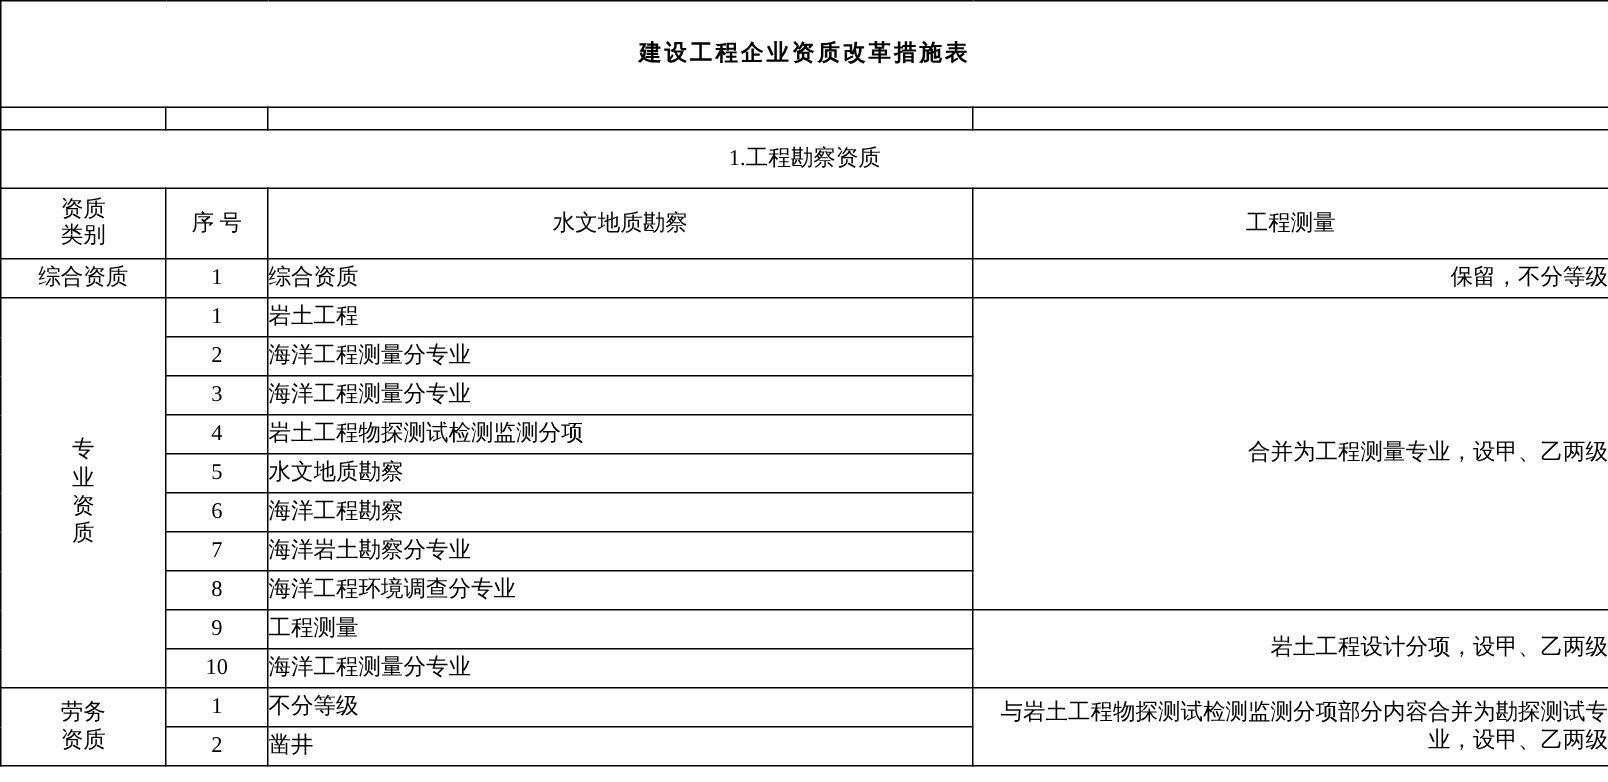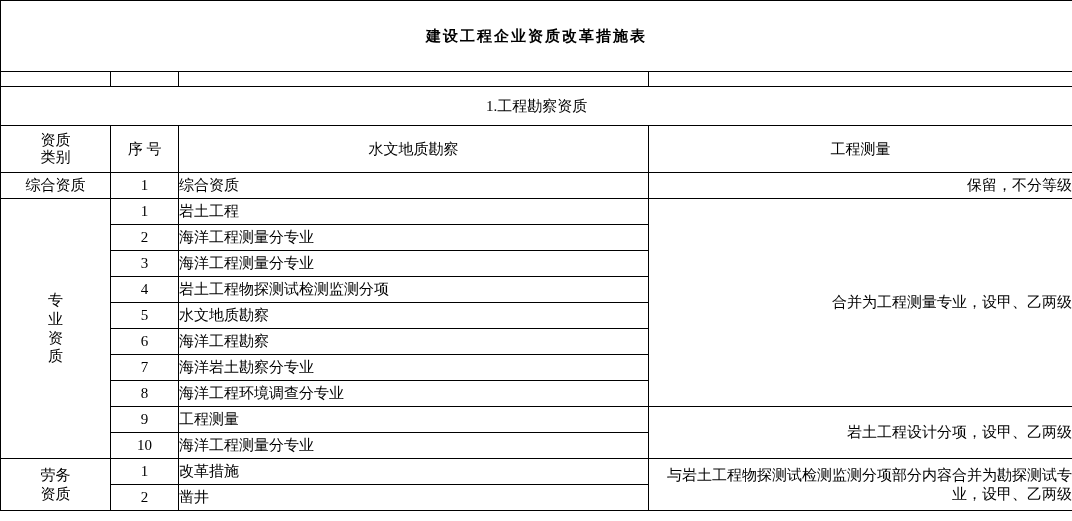--- a/index.html
+++ b/index.html
@@ -182,21 +182,21 @@
         <td class="num">10</td>
         <td class="type">海洋工程测量分专业</td>
       </tr>
 
       <tr class="row-h">
         <td class="cat two-line" rowspan="2">
           <div>劳务</div>
           <div>资质</div>
         </td>
         <td class="num">1</td>
-        <td class="type">改革措施</td>
+        <td class="type">不分等级</td>
         <td class="measure" rowspan="2">与岩土工程物探测试检测监测分项部分内容合并为勘探测试专业，设甲、乙两级</td>
       </tr>
       <tr class="row-h">
         <td class="num">2</td>
         <td class="type">凿井</td>
       </tr>
     </tbody>
   </table>
 </div>
 

